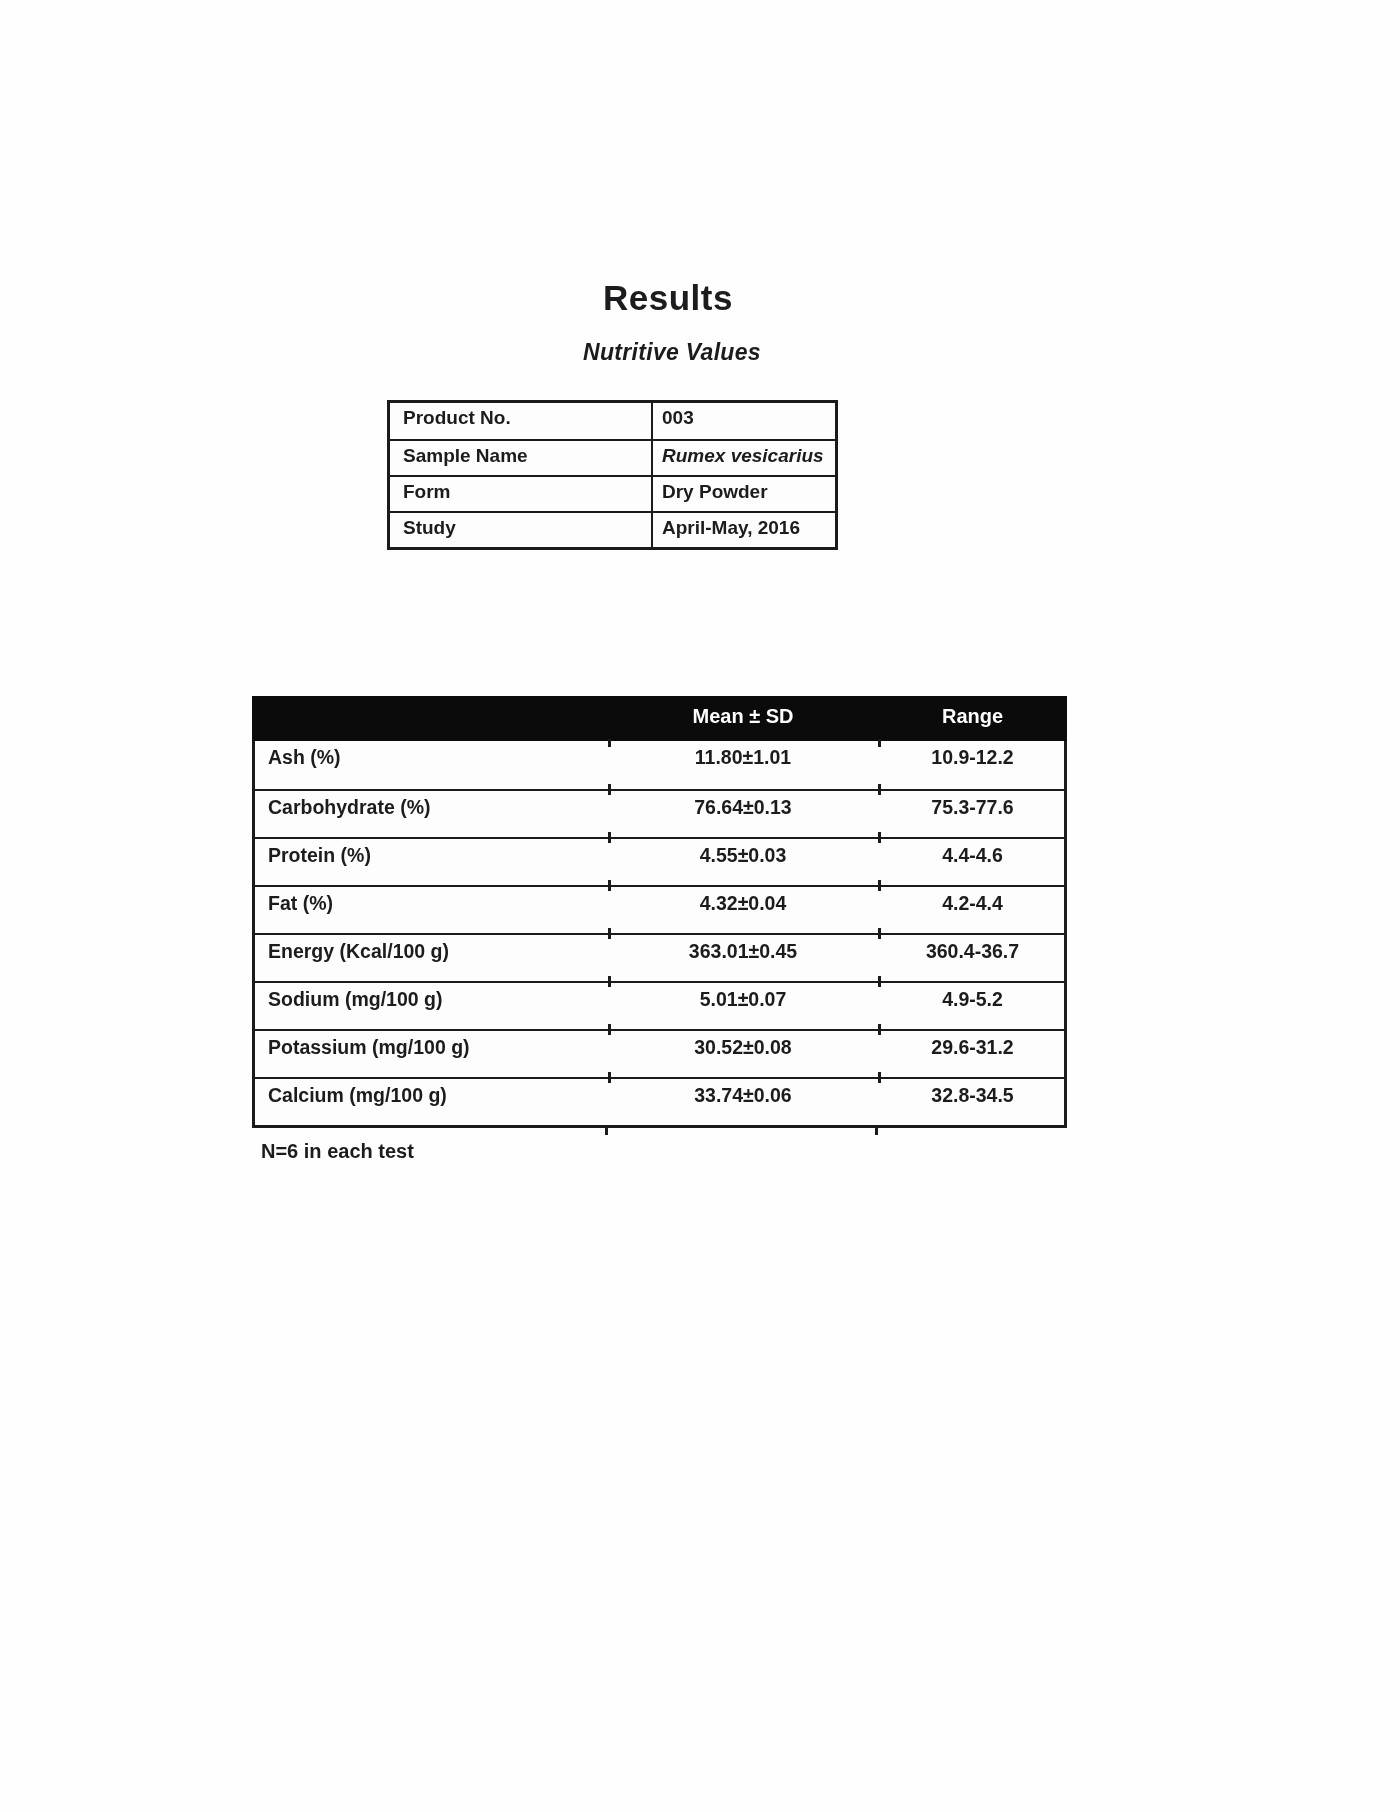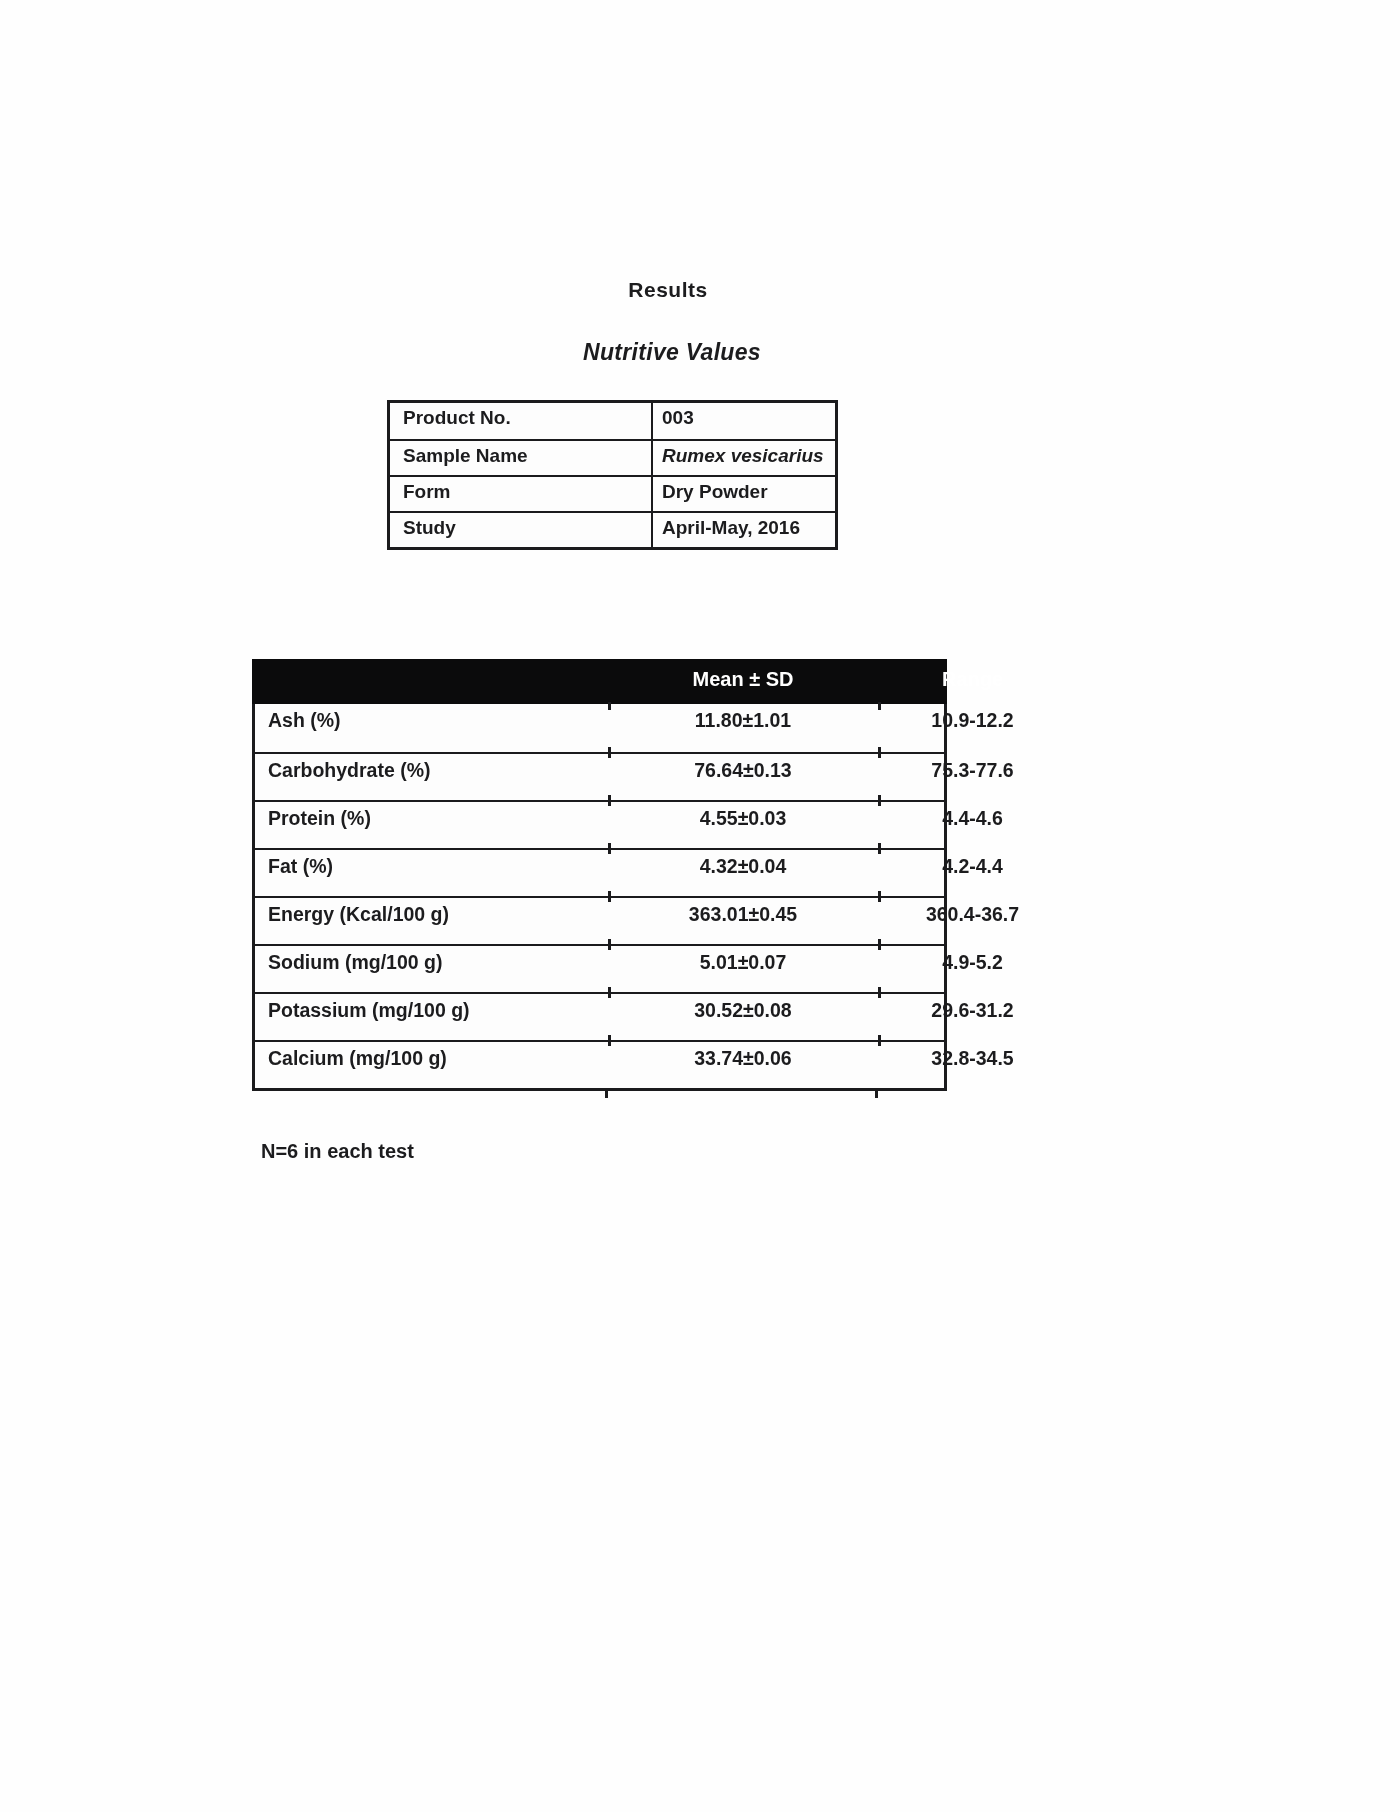--- a/index.html
+++ b/index.html
@@ -4,21 +4,21 @@
 <style>
   html,body{margin:0;padding:0;}
   body{
     width:1400px;height:1812px;position:relative;
     background:#fefefe;color:#1c1c1e;
     font-family:"Liberation Sans","DejaVu Sans",sans-serif;
     -webkit-font-smoothing:antialiased;
   }
   .page-title{
     position:absolute;top:278px;left:468px;width:400px;
-    text-align:center;font-size:21px;font-weight:700;letter-spacing:0.5px;
+    text-align:center;font-size:35px;font-weight:700;letter-spacing:0.5px;
   }
   .page-subtitle{
     position:absolute;top:339px;left:472px;width:400px;
     text-align:center;font-size:23px;font-weight:700;letter-spacing:0.3px;font-style:italic;
   }
 
   
   .info-table{
     position:absolute;left:387px;top:393px;width:451px;
     border:3px solid #1b1b1d;box-sizing:border-box;background:#fdfdfd;margin-top:7px;
@@ -26,21 +26,21 @@
   .info-row{display:flex;height:36px;border-top:2px solid #1b1b1d;box-sizing:border-box;}
   .info-row:first-child{border-top:none;}
   .info-label{
     width:263px;box-sizing:border-box;border-right:2px solid #1b1b1d;
     padding:4px 0 0 13px;font-size:19px;font-weight:600;
   }
   .info-value{flex:1;box-sizing:border-box;padding:4px 5px 0 9px;font-size:19px;font-weight:600;}
   .italic{font-style:italic;font-weight:700;}
 
   
-  .nut-table{position:absolute;left:252px;top:659px;width:695px;}
+  .nut-table{position:absolute;left:252px;top:696px;width:815px;}
   .nut-header{position:relative;height:45px;background:#0b0b0c;color:#fff;}
   .nh-mean{position:absolute;left:356px;width:270px;top:9px;text-align:center;font-size:20px;font-weight:700;}
   .nh-range{position:absolute;left:626px;width:189px;top:9px;text-align:center;font-size:20px;font-weight:700;}
   .nut-body{
     border-left:3px solid #1b1b1d;border-right:3px solid #1b1b1d;
     border-bottom:3px solid #1b1b1d;box-sizing:border-box;background:#fdfdfd;
   }
   .trow{position:relative;height:48px;border-top:2px solid #1b1b1d;box-sizing:border-box;}
   .trow:first-child{border-top:none;}
   .cell-label{position:absolute;left:13px;top:5px;font-size:19.5px;font-weight:600;white-space:nowrap;}

